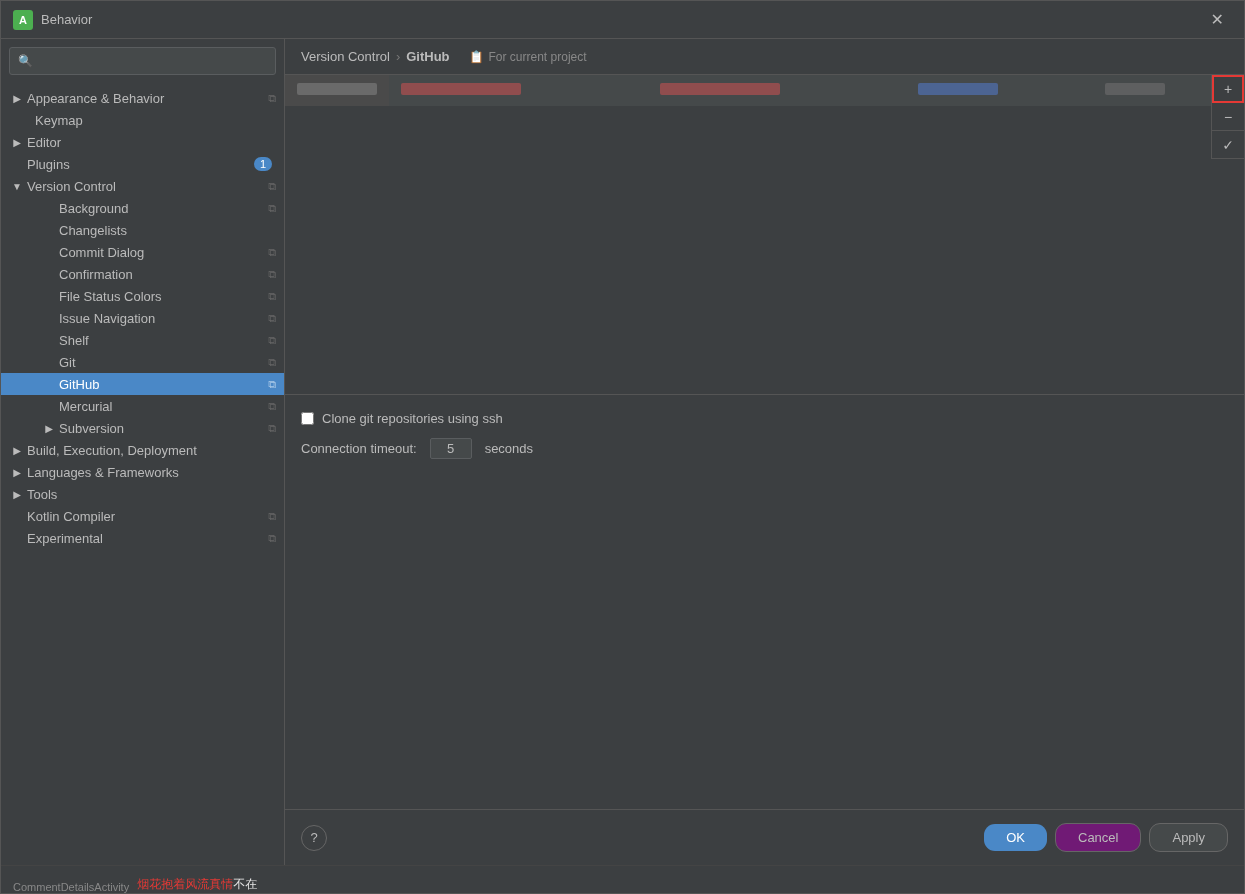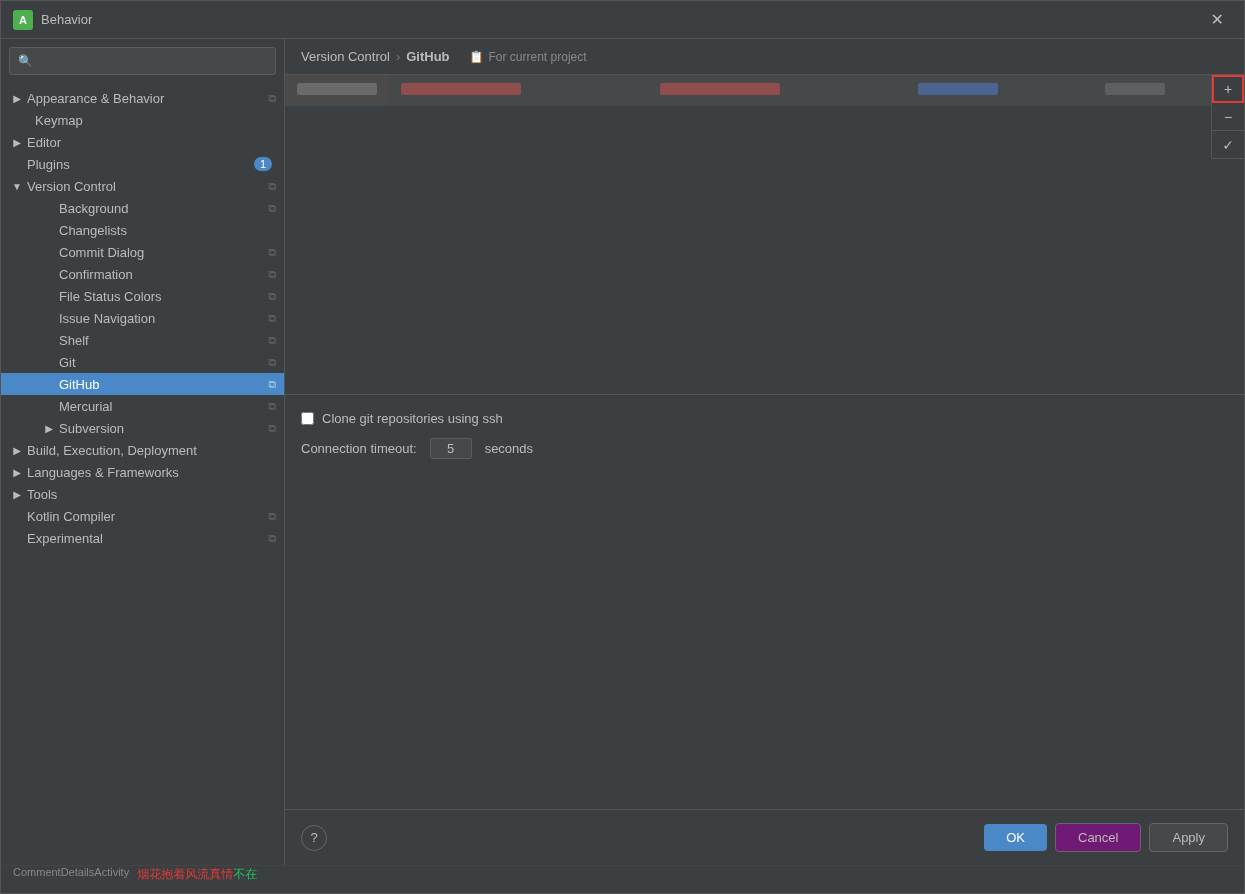--- a/index.html
+++ b/index.html
@@ -287,21 +287,21 @@
       justify-content: center;
       font-size: 13px;
     }
     .footer-right {
       display: flex;
       align-items: center;
       gap: 8px;
     }
     .btn {
       padding: 6px 22px;
-      border-radius: 4px;
+      border-radius: 11px;
       border: none;
       cursor: pointer;
       font-size: 13px;
     }
     .btn-ok {
       background: #4a88c7;
       color: #fff;
     }
     .btn-cancel {
       background: #701a75;
@@ -312,21 +312,21 @@
       background: #45494a;
       color: #bbbbbb;
       border: 1px solid #666;
     }
     
     .bottom-bar {
       height: 28px;
       background: #3c3f41;
       border-top: 1px solid #444;
       display: flex;
-      align-items: flex-start;
+      align-items: flex-end;
       padding: 0 12px;
       font-size: 12px;
       color: #e53935;
       overflow: hidden;
     }
     
     .sidebar::-webkit-scrollbar { width: 8px; }
     .sidebar::-webkit-scrollbar-track { background: #3c3f41; }
     .sidebar::-webkit-scrollbar-thumb { background: #555; border-radius: 4px; }
   </style>
@@ -547,15 +547,15 @@
           <button class="btn btn-cancel">Cancel</button>
           <button class="btn btn-apply">Apply</button>
         </div>
       </div>
     </div>
   </div>
 
   <div class="bottom-bar">
     <span style="color:#888; font-size:11px; margin-right:8px;">CommentDetailsActivity</span>
     <span style="color:#e53935;">烟花抱着风流真情</span>
-    <span style="color:#22c55e;">不在</span>
+    <span style="color:#e5e5e5;">不在</span>
   </div>
 </div>
 
 </body></html>

